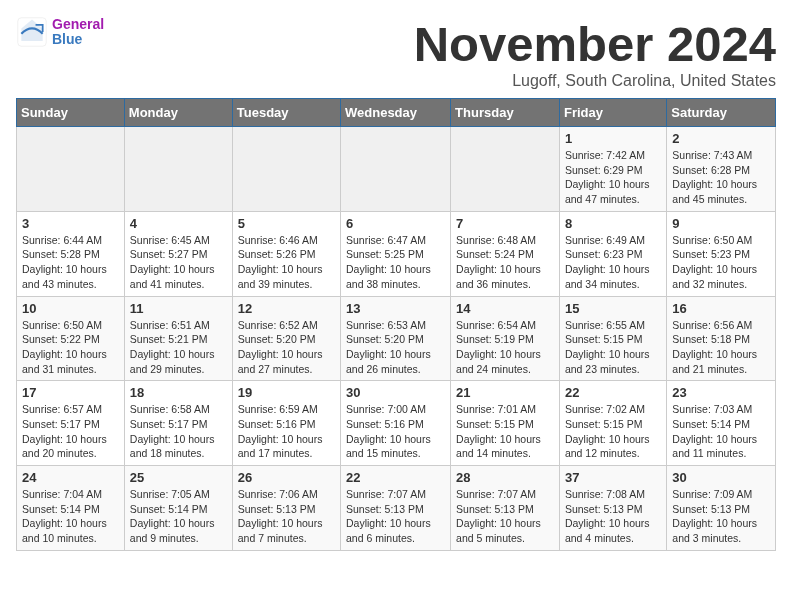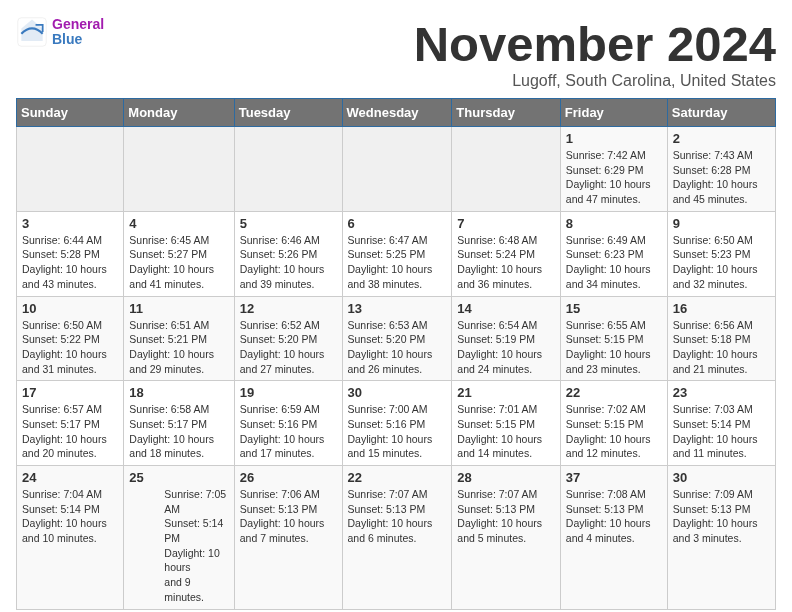--- a/index.html
+++ b/index.html
@@ -305,21 +305,21 @@
       <tr>
         <td>
           <span class="day-number">24</span>
           <div class="day-info" style="white-space: pre-line;">Sunrise: 7:04 AM
 Sunset: 5:14 PM
 Daylight: 10 hours
 and 10 minutes.</div>
         </td>
         <td>
           <span class="day-number">25</span>
-          <div class="day-info" style="white-space: pre-line; margin-left: 35px;">Sunrise: 7:05 AM
+          <div class="day-info" style="white-space: pre-line;">Sunrise: 7:05 AM
 Sunset: 5:14 PM
 Daylight: 10 hours
 and 9 minutes.</div>
         </td>
         <td>
           <span class="day-number">26</span>
           <div class="day-info" style="white-space: pre-line;">Sunrise: 7:06 AM
 Sunset: 5:13 PM
 Daylight: 10 hours
 and 7 minutes.</div>

